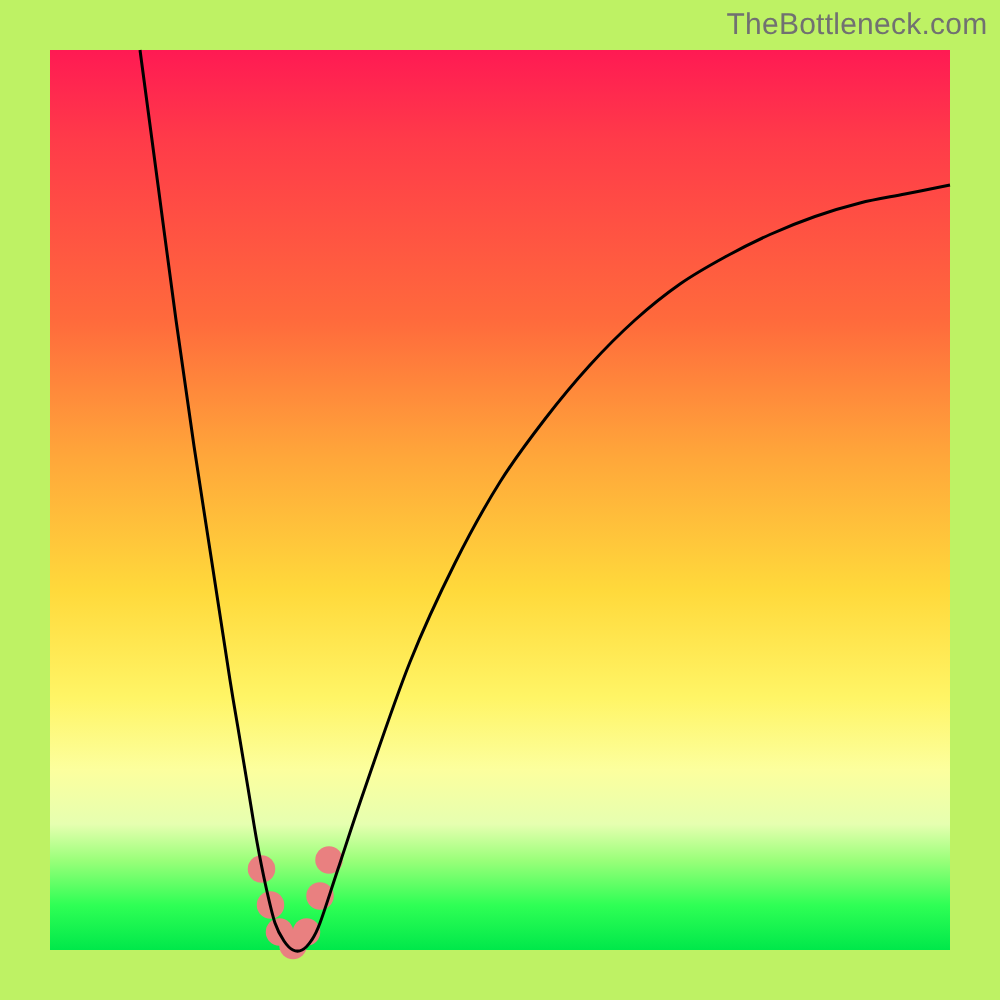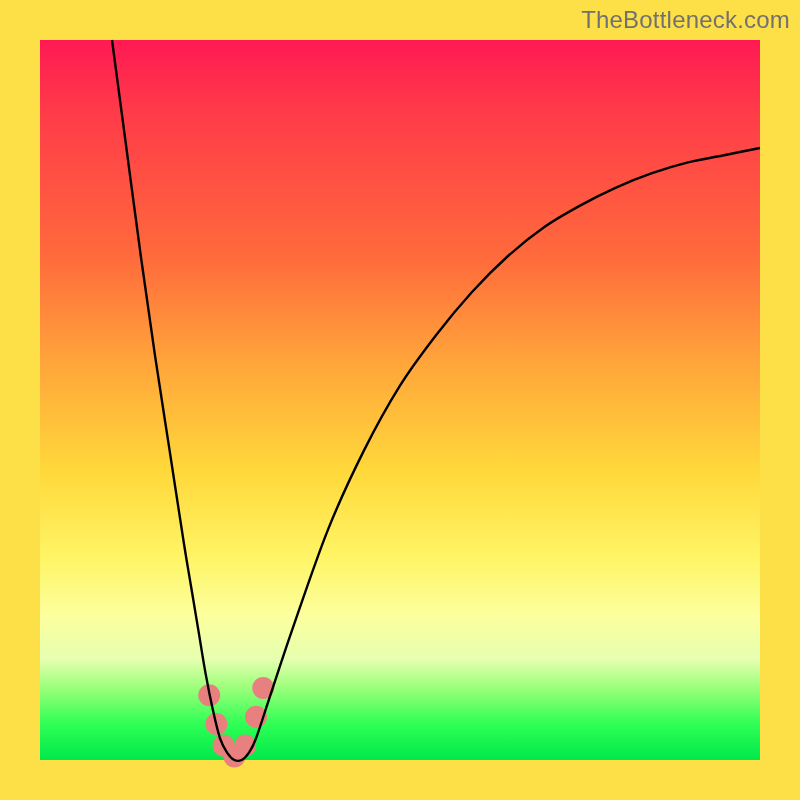--- a/index.html
+++ b/index.html
@@ -10,21 +10,21 @@
     background: #000;
     overflow: hidden;
     font-family: Arial, Helvetica, sans-serif;
   }
   .frame {
     position: absolute;
     left: 0;
     top: 0;
     width: 800px;
     height: 800px;
-    background: #fde047;
+    background: #bef264;
   }
   .plot {
     position: absolute;
     left: 40px;
     top: 40px;
     width: 720px;
     height: 720px;
     
     background: linear-gradient(to bottom,
       #ff1a53 0%,

